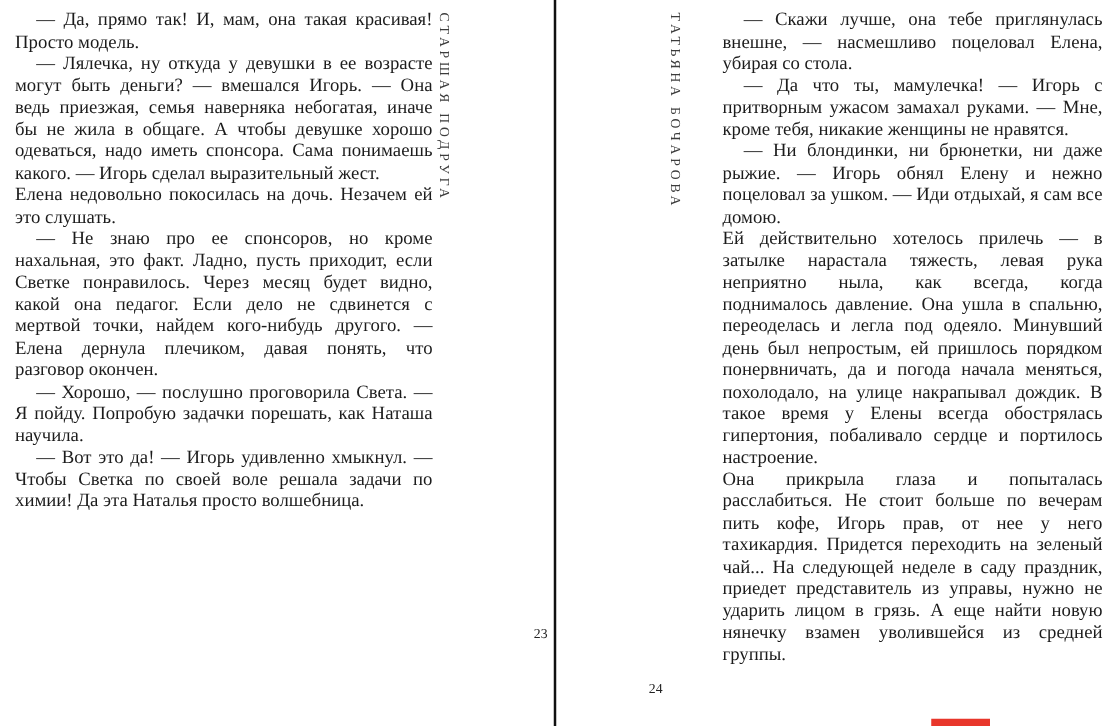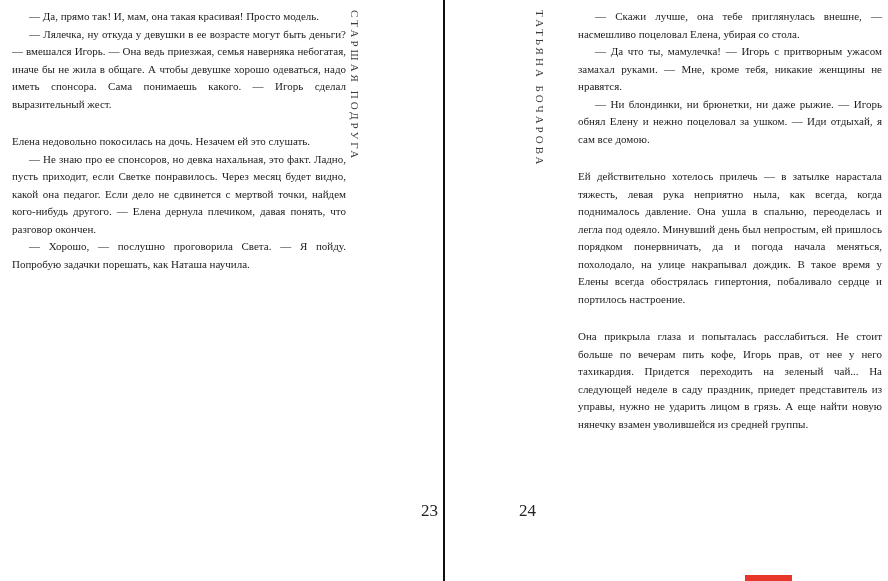--- a/index.html
+++ b/index.html
@@ -8,28 +8,28 @@
     width: 888px;
     height: 581px;
     background: #ffffff;
     overflow: hidden;
     font-family: "Liberation Serif", "DejaVu Serif", serif;
     color: #1c1c1c;
   }
   .text-col {
     position: absolute;
     top: 8px;
-    font-size: 11px;
+    font-size: 15px;
     line-height: 17.5px;
   }
   .text-col.left-col  { left: 12px;  width: 334px; }
   .text-col.right-col { left: 578px; width: 304px; }
   .text-col p { margin: 0; text-align: justify; }
   .text-col p.dialogue  { text-indent: 17px; }
-  .text-col p.narrative { text-indent: 0; margin-top: 20px; }
+  .text-col p.narrative { text-indent: 0; }
   .vcap {
     position: absolute;
     top: 10px;
     writing-mode: vertical-rl;
     text-orientation: mixed;
     font-size: 11px;
     letter-spacing: 3px;
     color: #3c3c3c;
     white-space: nowrap;
   }
@@ -39,45 +39,46 @@
     position: absolute;
     left: 443px;
     top: 0;
     width: 1.5px;
     height: 581px;
     background: #101010;
   }
   .pagenum {
     position: absolute;
     top: 501px;
-    font-size: 17px;
+    font-size: 11px;
     color: #222222;
   }
   .pagenum.left-num  { left: 410px; width: 28px; text-align: right; }
-  .pagenum.right-num { left: 519px; }
+  .pagenum.right-num { left: 519px; margin-top: 44px; }
   .red-marker {
     position: absolute;
     left: 745px;
     top: 575px;
     width: 47px;
     height: 6px;
   }
 </style>
 </head>
 <body>
 
 <div class="spread">
 
   <section>
     <div class="text-col left-col">
         <p class="dialogue">— Да, прямо так! И, мам, она такая красивая! Просто модель.</p>
         <p class="dialogue">— Лялечка, ну откуда у девушки в ее возрасте могут быть деньги? — вмешался Игорь. — Она ведь приезжая, семья наверняка небогатая, иначе бы не жила в общаге. А чтобы девушке хорошо одеваться, надо иметь спонсора. Сама понимаешь какого. — Игорь сделал выразительный жест.</p>
         <p class="narrative">Елена недовольно покосилась на дочь. Незачем ей это слушать.</p>
-        <p class="dialogue">— Не знаю про ее спонсоров, но девка нахальная, это факт. Ладно, пусть приходит, если Светке понравилось. Через месяц будет видно, какой она педагог. Если дело не сдвинется с мертвой точки, найдем кого-нибудь другого. — Елена дернула плечиком, давая понять, что разговор окончен.</p>
+        <p class="dialogue">— Не знаю про ее спонсоров, но кроме нахальная, это факт. Ладно, пусть приходит, если Светке понравилось. Через месяц будет видно, какой она педагог. Если дело не сдвинется с мертвой точки, найдем кого-нибудь другого. — Елена дернула плечиком, давая понять, что разговор окончен.</p>
         <p class="dialogue">— Хорошо, — послушно проговорила Света. — Я пойду. Попробую задачки порешать, как Наташа научила.</p>
+        <p class="dialogue">— Вот это да! — Игорь удивленно хмыкнул. — Чтобы Светка по своей воле решала задачи по химии! Да эта Наталья просто волшебница.</p>
       </div>
     <div class="vcap left-cap">СТАРШАЯ ПОДРУГА</div>
     <div class="pagenum left-num">23</div>
   </section>
 
   <div class="divider" style="background: rgb(16, 16, 16);"></div>
 
   <section>
     <div class="vcap right-cap">ТАТЬЯНА БОЧАРОВА</div>
     <div class="pagenum right-num">24</div>

